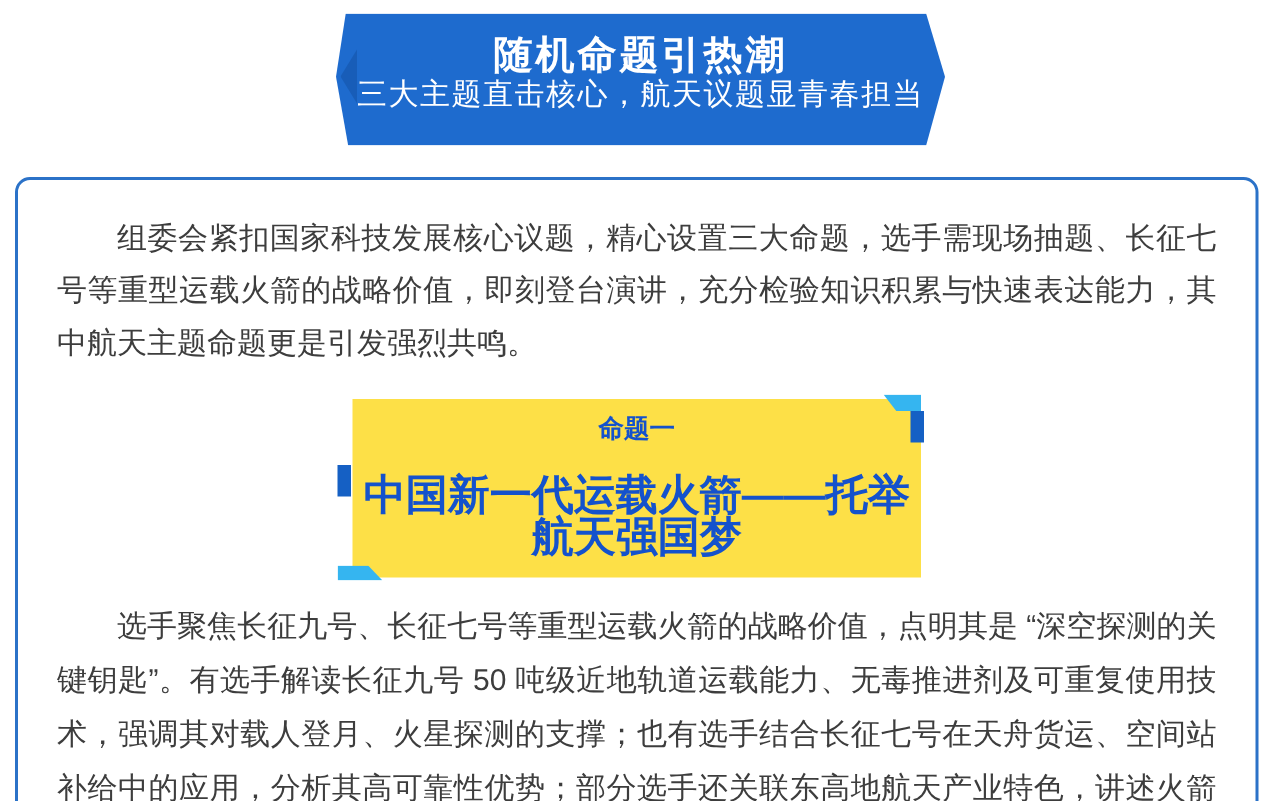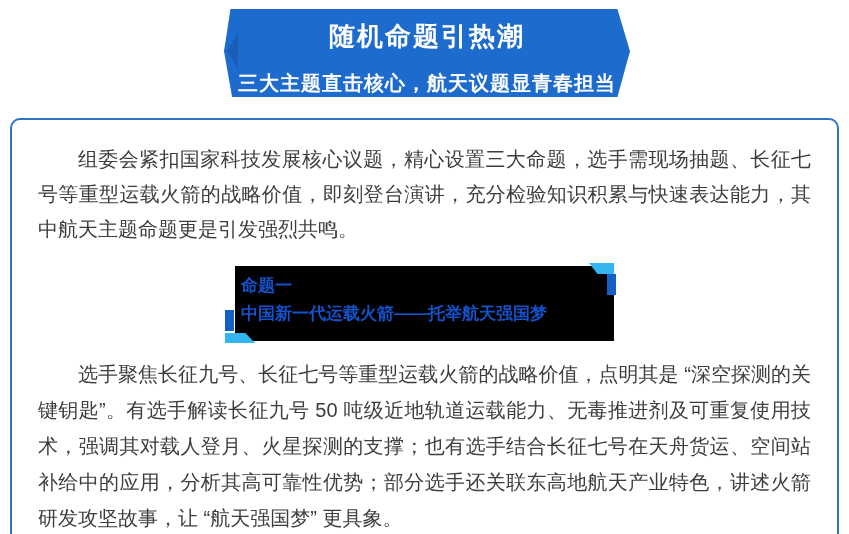--- a/index.html
+++ b/index.html
@@ -17,44 +17,44 @@
   }
   .banner-fold{
     position:absolute;left:3px;top:24px;width:11px;height:36px;
     background:#175bb4;opacity:.85;
     clip-path:polygon(0 50%, 100% 0, 100% 100%);
   }
   .banner-title{
     padding-top:12px;font-size:26px;font-weight:bold;letter-spacing:2px;line-height:30px;
   }
   .banner-subtitle{
-    margin-top:20px;font-size:20px;font-weight:bold;letter-spacing:1px;line-height:24px;
+    margin-top:0;font-size:20px;font-weight:normal;letter-spacing:1px;line-height:24px;
   }
 
   
   .panel{
     position:absolute;left:10px;top:118px;width:829px;height:450px;
     box-sizing:border-box;background:#ffffff;
     border:2px solid #2b72c8;border-radius:10px;
     padding:22px 26px 0 26px;
   }
   .para{
     margin:0;font-size:20px;line-height:35px;color:#3d3d3d;
     text-indent:2em;text-align:justify;
   }
   .para2{line-height:36px;margin-top:15px;}
 
   
   .section-box{
     position:relative;width:379px;margin:19px auto 0;
-    background:#000000;
+    background:#fde047;text-align:center;
     box-sizing:border-box;padding:9px 6px 13px;
   }
   .section-label{font-size:17px;font-weight:bold;color:#1452cc;line-height:21px;}
-  .section-title{font-size:17px;font-weight:bold;color:#1452cc;line-height:28px;margin-top:4px;}
+  .section-title{font-size:28px;font-weight:bold;color:#1452cc;line-height:28px;margin-top:20px;}
 
   
   .decor{position:absolute;}
   .tr-cyan{
     right:0;top:-3px;width:25px;height:11px;background:#35b5f0;
     clip-path:polygon(0 0,100% 0,100% 100%,34% 100%);
   }
   .tr-blue{right:-2px;top:8px;width:9px;height:21px;background:#1560c4;}
   .bl-blue{left:-10px;top:44px;width:9px;height:21px;background:#1560c4;}
   .bl-cyan{

